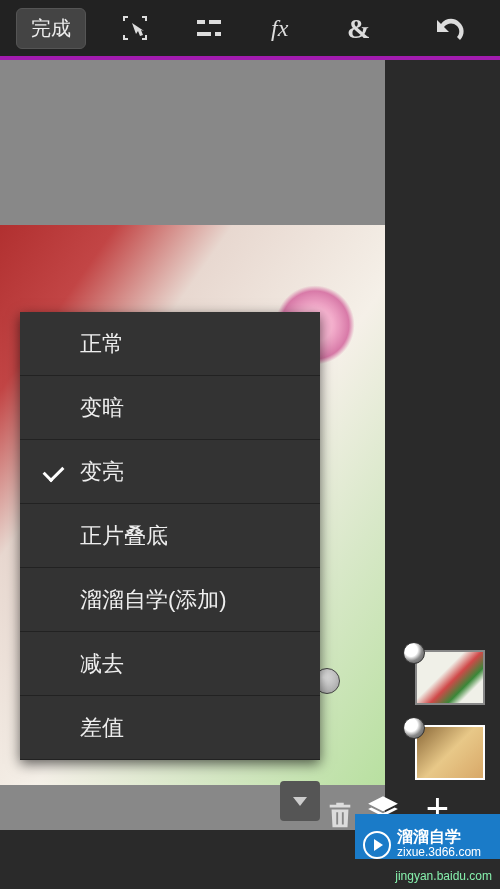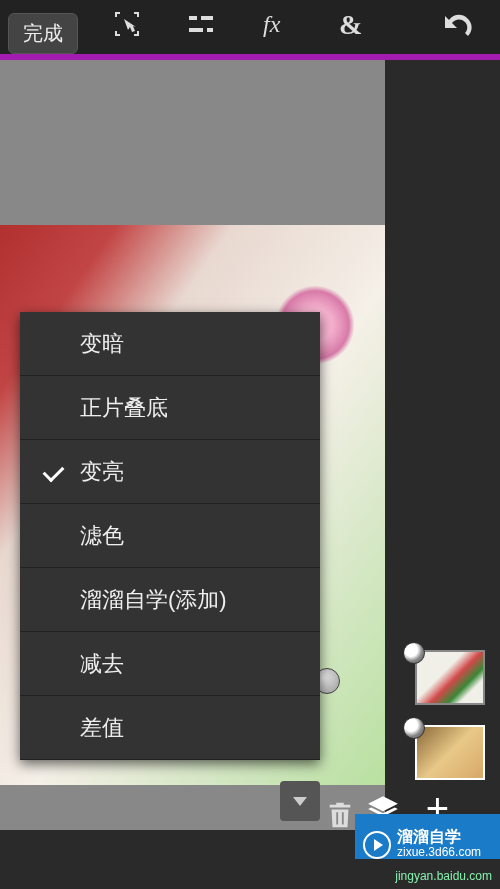--- a/index.html
+++ b/index.html
@@ -10,24 +10,24 @@
       font-family: -apple-system, "Helvetica Neue", Arial, sans-serif;
       overflow: hidden;
       position: relative;
     }
     
     
     .toolbar {
       height: 60px;
       background: #222;
       display: flex;
-      align-items: flex-end;
-      padding: 0 8px;
+      align-items: center;
+      padding: 0 16px;
       gap: 4px;
-      border-bottom: 6px solid #a21caf;
+      border-bottom: 4px solid #a21caf;
     }
     .done-btn {
       background: #444;
       border: 1px solid #555;
       border-radius: 6px;
       color: #eee;
       font-size: 20px;
       padding: 6px 14px;
       margin-right: 10px;
     }
@@ -310,24 +310,24 @@
   <div class="layer-thumb l2">
     <div class="layer-radio"></div>
   </div>
 </div>
 
 <div class="slider-track">
   <div class="slider-thumb"></div>
 </div>
 
 <div class="blend-menu">
+  <div class="blend-item">正常</div>
   <div class="blend-item">变暗</div>
+  <div class="blend-item selected">变亮</div>
   <div class="blend-item">正片叠底</div>
-  <div class="blend-item selected">变亮</div>
-  <div class="blend-item">滤色</div>
   <div class="blend-item">溜溜自学(添加)</div>
   <div class="blend-item">减去</div>
   <div class="blend-item">差值</div>
 </div>
 
 <div class="trash-icon">
   <svg viewBox="0 0 32 32">
       <path d="M12 3h8v2h7v3H5V5h7V3zM7 10h18l-1 19H8L7 10zm5 3v13h2V13h-2zm6 0v13h2V13h-2z"></path>
     </svg>
 </div>

